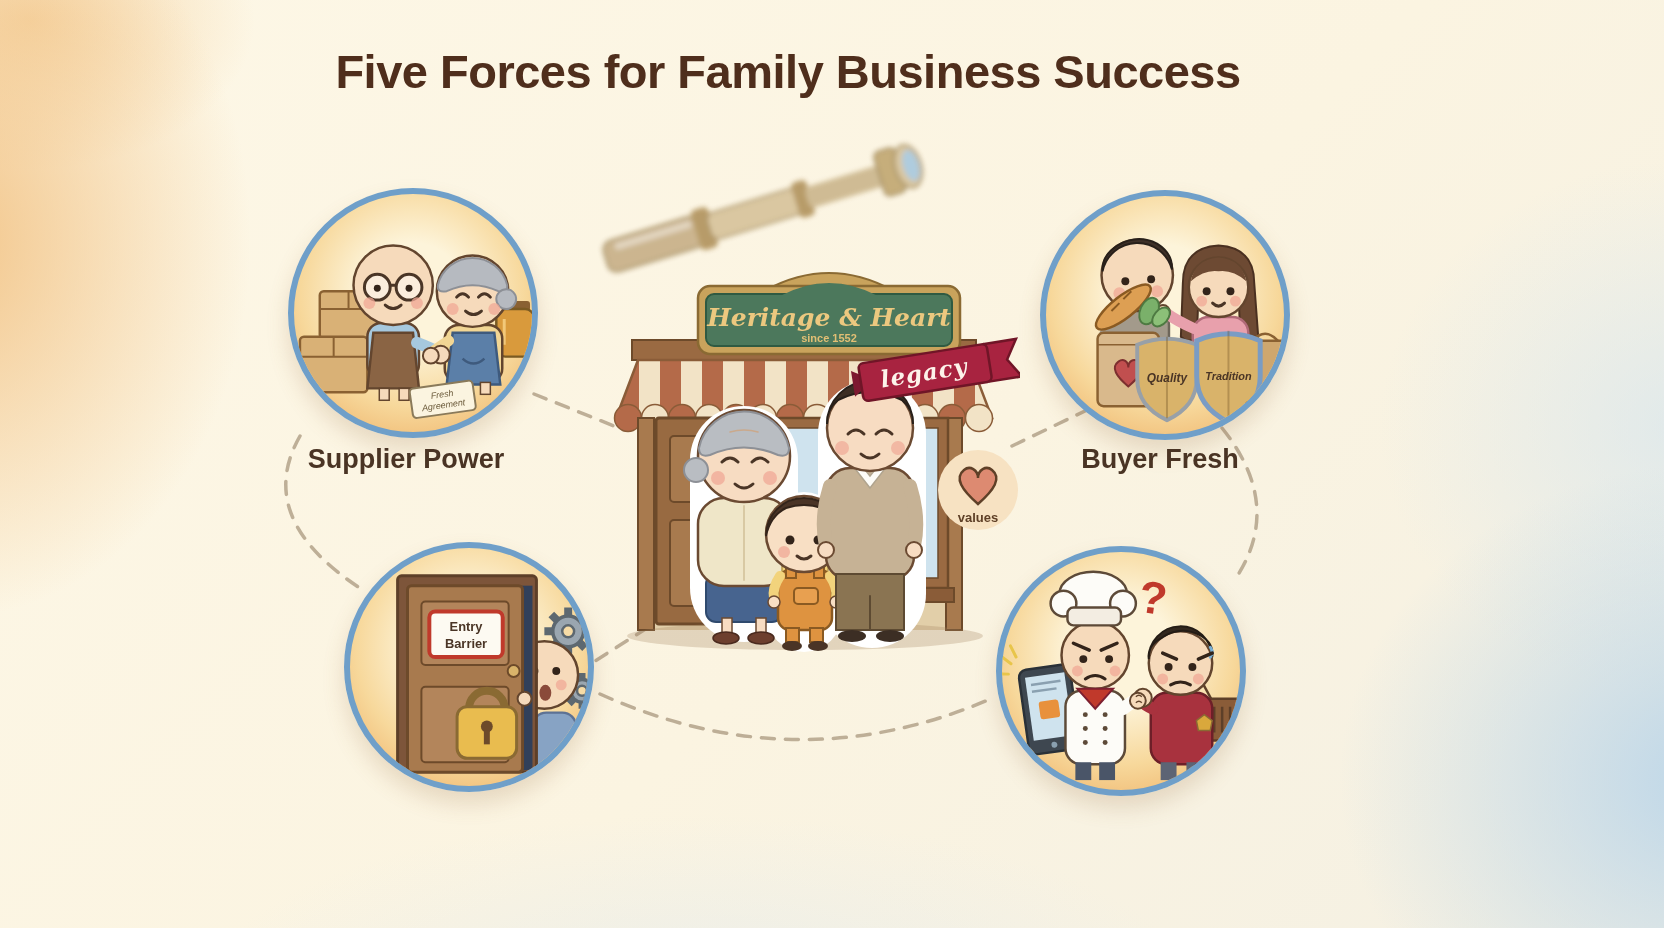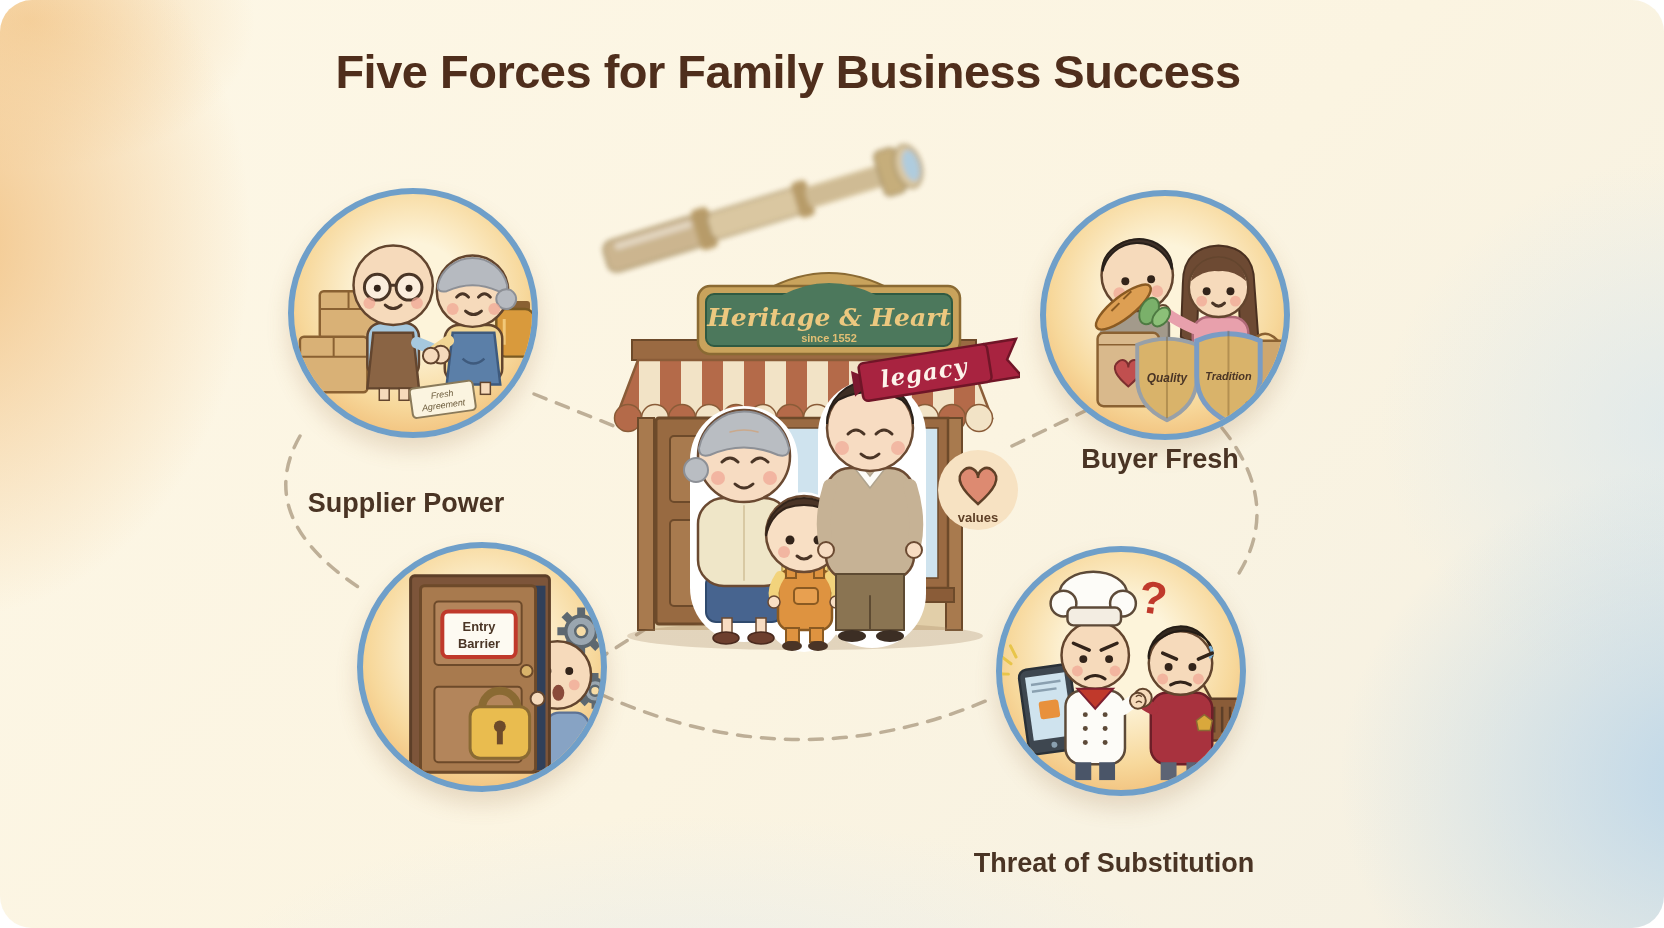--- a/index.html
+++ b/index.html
@@ -6,21 +6,20 @@
   #canvas{
     position:relative;width:1664px;height:928px;overflow:hidden;
     font-family:"Liberation Sans",sans-serif;
     background:
       radial-gradient(430px 540px at -50px 240px, rgba(242,195,133,.95), rgba(242,195,133,0) 70%),
       radial-gradient(300px 200px at 30px 20px,  rgba(244,205,150,.8),  rgba(244,205,150,0) 75%),
       radial-gradient(520px 440px at 103% 84%,   rgba(186,213,233,.95), rgba(186,213,233,0) 72%),
       radial-gradient(430px 380px at 101% 46%,   rgba(210,228,240,.6),  rgba(210,228,240,0) 70%),
       radial-gradient(700px 260px at 42% 108%,   rgba(224,234,240,.55), rgba(224,234,240,0) 72%),
       linear-gradient(135deg,#fdf7e6 0%,#fbf4e1 55%,#f4f0e3 100%);
-    border-radius: 32px;
   }
   .title{
     position:absolute;left:0;top:44px;width:1576px;text-align:center;
     font-size:47px;font-weight:bold;letter-spacing:-.5px;color:#4f2e1c;
   }
   .force-circle{
     position:absolute;width:238px;height:238px;border-radius:50%;
     border:6px solid #6f9fc9;overflow:hidden;
     background:radial-gradient(circle at 50% 42%, #fdf4da 28%, #f7d89b 62%, #eeb269 92%, #e8a558 100%);
     box-shadow:0 12px 22px rgba(150,105,60,.20);
@@ -268,21 +267,21 @@
         <circle cx="148" cy="162" r="9" fill="#f6dabb" stroke="#63452e" stroke-width="2"></circle>
         <circle cx="138" cy="163" r="8" fill="#f6dabb" stroke="#63452e" stroke-width="2"></circle>
       </g>
       <g transform="rotate(-8 150 207)">
         <rect x="118" y="192" width="64" height="30" rx="4" fill="#fbf4e0" stroke="#8a7a5a" stroke-width="2"></rect>
         <text x="150" y="205" font-size="9" font-style="italic" fill="#6b5a3a" text-anchor="middle">Fresh</text>
         <text x="150" y="216" font-size="9" font-style="italic" fill="#6b5a3a" text-anchor="middle">Agreement</text>
       </g>
     </svg>
   </div>
-  <div class="force-label" style="left:226px;top:444px;margin-top:44px;">Supplier Power</div>
+  <div class="force-label" style="left:226px;top:444px;">Supplier Power</div>
 
   <div class="force-circle" style="left:1040px;top:190px;">
     <svg viewBox="0 0 240 240">
       <g>
         <rect x="62" y="114" width="62" height="62" rx="16" fill="#a39a8b" stroke="#6d665a" stroke-width="2.5"></rect>
         <path d="M 66 128 Q 56 140 58 150" fill="none" stroke="#a39a8b" stroke-width="11" stroke-linecap="round"></path>
         <circle cx="92" cy="80" r="36" fill="#f6dabb" stroke="#63452e" stroke-width="2.5"></circle>
         <path d="M 57 76 A 36 36 0 0 1 127 74 Q 128 58 112 48 Q 92 38 72 50 Q 56 60 57 76 Z" fill="#3e3028" stroke="#28201a" stroke-width="2"></path>
         <circle cx="80" cy="86" r="4" fill="#33241a"></circle>
           <circle cx="106" cy="84" r="4" fill="#33241a"></circle>
@@ -324,21 +323,21 @@
       </g>
       <g>
         <path d="M 152 146 Q 184 132 216 146 L 216 182 Q 216 212 184 228 Q 152 212 152 182 Z" fill="#d9b36a" stroke="#7a9cc4" stroke-width="5"></path>
         <line x1="184" y1="136" x2="184" y2="226" stroke="rgba(110,80,35,.35)" stroke-width="2"></line>
         <text x="184" y="186" font-size="11" font-style="italic" font-weight="bold" fill="#4a3526" text-anchor="middle">Tradition</text>
       </g>
     </svg>
   </div>
   <div class="force-label" style="left:980px;top:444px;">Buyer Fresh</div>
 
-  <div class="force-circle" style="left:357px;top:542px;">
+  <div class="force-circle" style="left:344px;top:542px;">
     <svg viewBox="0 0 240 240">
       <g fill="#9aa6b0" stroke="#5d6870" stroke-width="2.5">
         <g>
           <circle cx="220" cy="84" r="16"></circle>
           <line x1="220" y1="60" x2="220" y2="108" stroke-width="8"></line>
           <line x1="196" y1="84" x2="244" y2="84" stroke-width="8"></line>
           <line x1="203" y1="67" x2="237" y2="101" stroke-width="8"></line>
           <line x1="237" y1="67" x2="203" y2="101" stroke-width="8"></line>
           <circle cx="220" cy="84" r="15"></circle>
           <circle cx="220" cy="84" r="6" fill="#f7dca6"></circle>
@@ -447,15 +446,14 @@
           <circle cx="198" cy="128" r="5.5" fill="#f0a896" opacity=".75"></circle>
         <path d="M 170 134 Q 180 128 190 134" fill="none" stroke="#33241a" stroke-width="3" stroke-linecap="round"></path>
       </g>
       <g>
         <circle cx="142" cy="147" r="9" fill="#f6dabb" stroke="#63452e" stroke-width="2"></circle>
         <circle cx="137" cy="150" r="8" fill="#f6dabb" stroke="#63452e" stroke-width="2"></circle>
         <path d="M 135 146 q 3 -3 6 0 M 135 152 q 3 -3 6 0" fill="none" stroke="#63452e" stroke-width="1.5"></path>
       </g>
     </svg>
   </div>
-  <div class="force-label" style="left:934px;top:848px;">Threat of Substitution</div>
 
 </div>
 
 </body></html>

